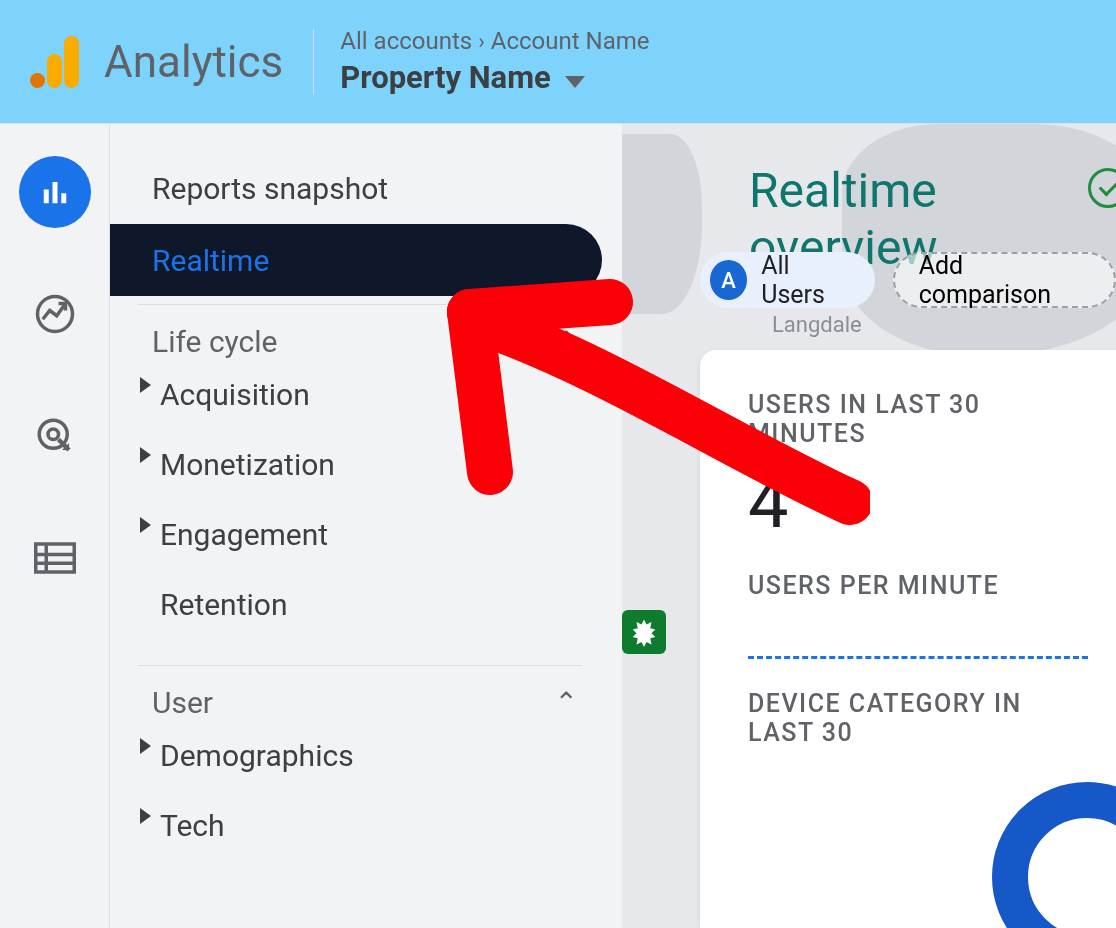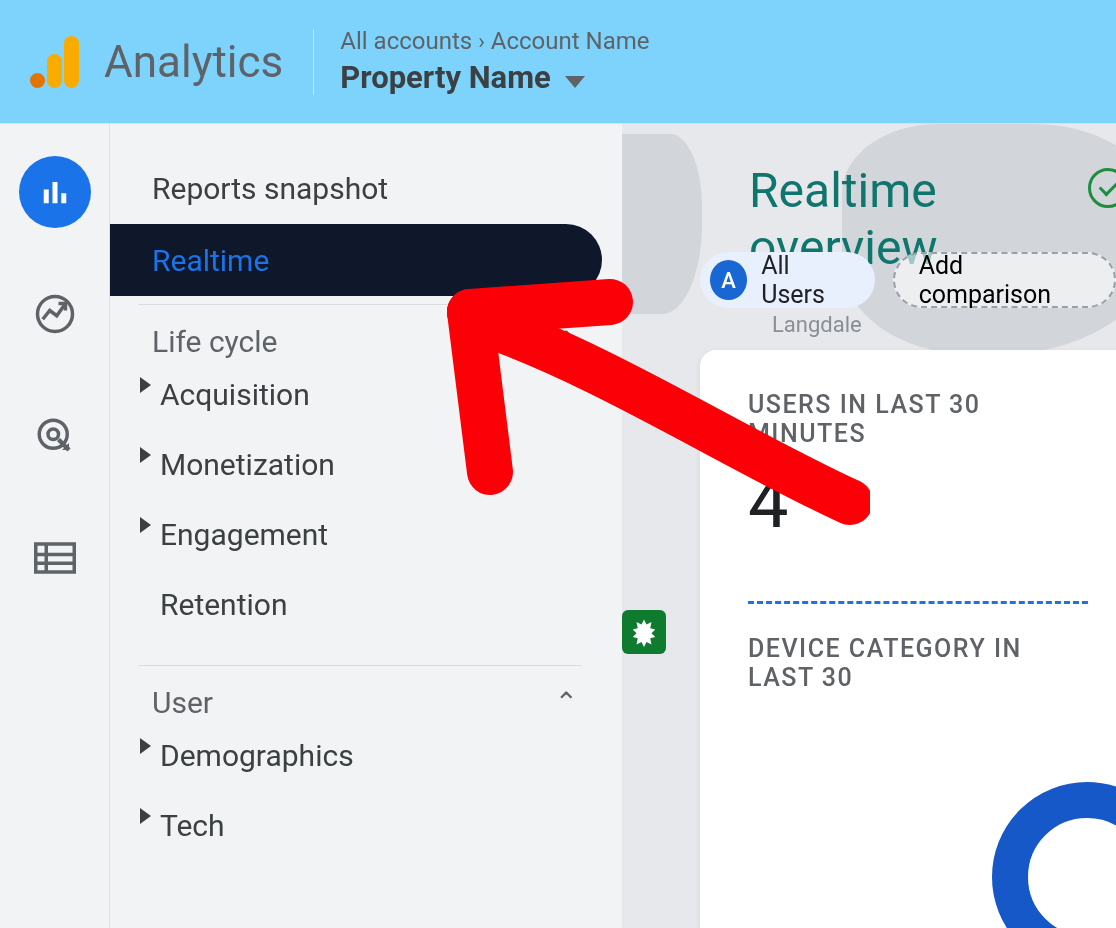--- a/index.html
+++ b/index.html
@@ -408,20 +408,21 @@
 
     <div class="maple">
       <svg width="30" height="30" viewBox="0 0 24 24">
           <path fill="#fff" d="M12 2l2 4 4-2-1 5 4 1-3 3 3 3-4 1 1 5-4-2-2 4-2-4-4 2 1-5-4-1 3-3-3-3 4-1-1-5 4 2z"></path>
         </svg>
     </div>
 
     <div class="card">
       <div class="card-label">USERS IN LAST 30 MINUTES</div>
       <div class="big-num">4</div>
+      <div class="card-label">USERS PER MINUTE</div>
       <hr class="dashed-line">
       <div class="card-label">DEVICE CATEGORY IN LAST 30</div>
       <div class="donut"></div>
     </div>
   </div>
 </div>
 
 <svg class="red-arrow" width="430" height="260" viewBox="0 0 430 260">
   <g fill="none" stroke="#fb0007" stroke-width="46" stroke-linecap="round">
     <path d="M40 50 C 160 90, 300 180, 410 230"></path>

